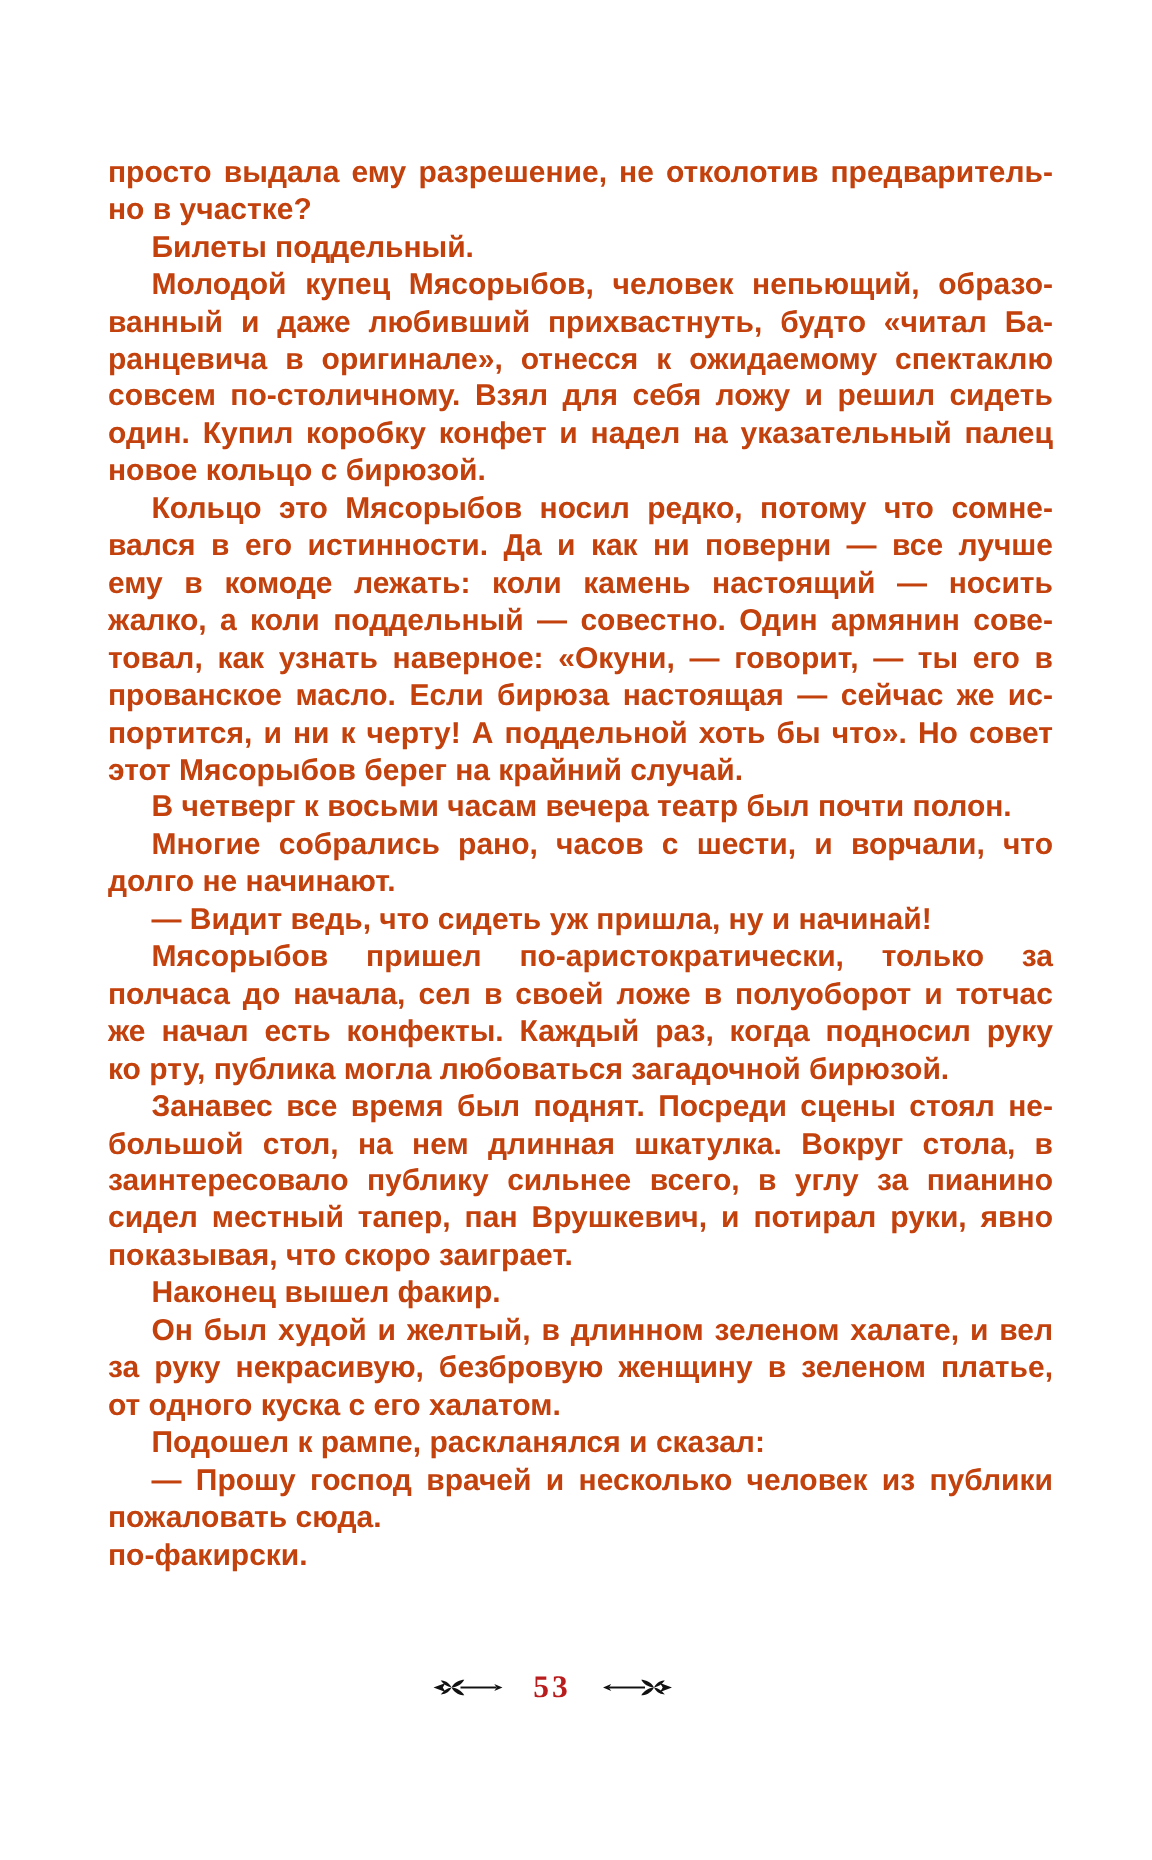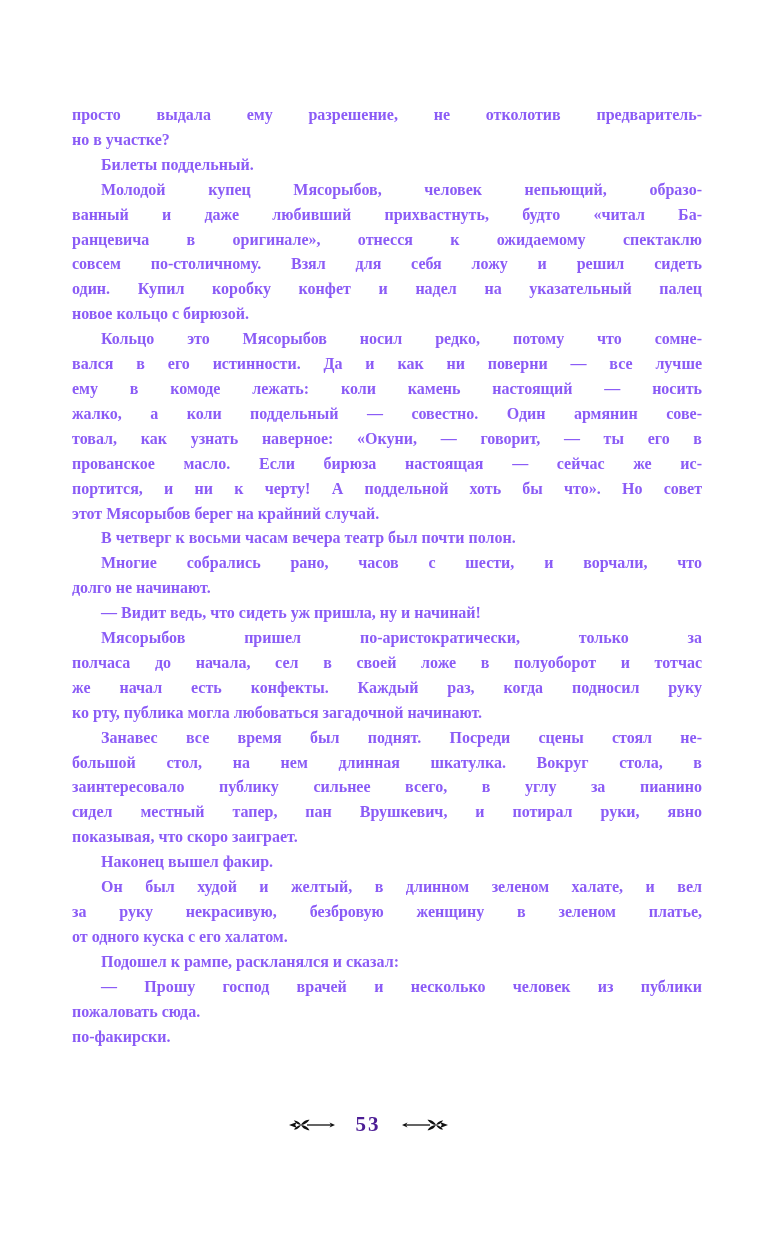--- a/index.html
+++ b/index.html
@@ -12,25 +12,25 @@
     width: 768px;
     height: 1240px;
     background: #ffffff;
     overflow: hidden;
   }
   .text-column {
     position: absolute;
     left: 72px;
     top: 103px;
     width: 630px;
-    font-family: Liberation Serif, serif;
+    font-family: Liberation Sans, sans-serif;
     font-weight: 700;
-    font-size: 16px;
+    font-size: 20px;
     line-height: 24.9px;
-    color: #8b5cf6;
+    color: #c2410c;
     -webkit-font-smoothing: antialiased;
   }
   .para { margin: 0; padding: 0; }
   .line {
     text-align: justify;
     text-align-last: justify;
   }
   .line.last {
     text-align-last: left;
   }
@@ -45,21 +45,21 @@
     display: flex;
     justify-content: center;
     align-items: center;
     gap: 20px;
   }
   .page-number {
     font-family: "Liberation Serif", serif;
     font-weight: 700;
     font-size: 21px;
     letter-spacing: 2px;
-    color: #4c1d95;
+    color: #b91c1c;
   }
   .orn { display: inline-flex; align-items: center; }
   .orn svg { display: block; }
   .orn.mirror svg { transform: scaleX(-1); }
 </style>
 </head>
 <body>
 
 <div class="page">
 
@@ -96,21 +96,21 @@
         <div class="line first">Многие собрались рано, часов с шести, и ворчали, что</div>
         <div class="line last">долго не начинают.</div>
       </div>
       <div class="para indent">
         <div class="line first last">— Видит ведь, что сидеть уж пришла, ну и начинай!</div>
       </div>
       <div class="para indent">
         <div class="line first">Мясорыбов пришел по-аристократически, только за</div>
         <div class="line">полчаса до начала, сел в своей ложе в полуоборот и тотчас</div>
         <div class="line">же начал есть конфекты. Каждый раз, когда подносил руку</div>
-        <div class="line last">ко рту, публика могла любоваться загадочной начинают.</div>
+        <div class="line last">ко рту, публика могла любоваться загадочной бирюзой.</div>
       </div>
       <div class="para indent">
         <div class="line first">Занавес все время был поднят. Посреди сцены стоял не-</div>
         <div class="line">большой стол, на нем длинная шкатулка. Вокруг стола, в</div>
         <div class="line">заинтересовало публику сильнее всего, в углу за пианино</div>
         <div class="line">сидел местный тапер, пан Врушкевич, и потирал руки, явно</div>
         <div class="line last">показывая, что скоро заиграет.</div>
       </div>
       <div class="para indent">
         <div class="line first last">Наконец вышел факир.</div>

